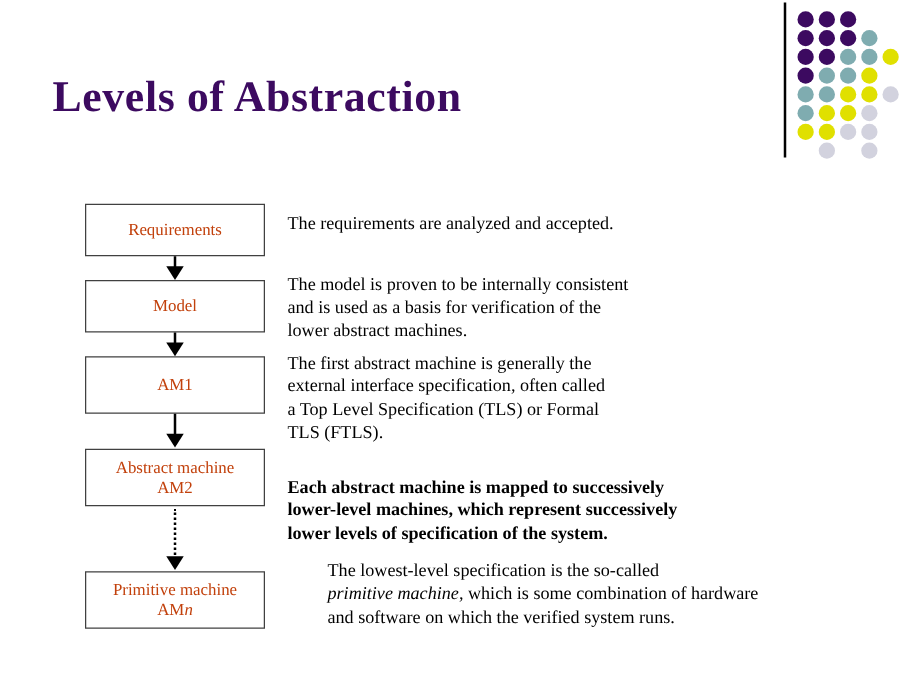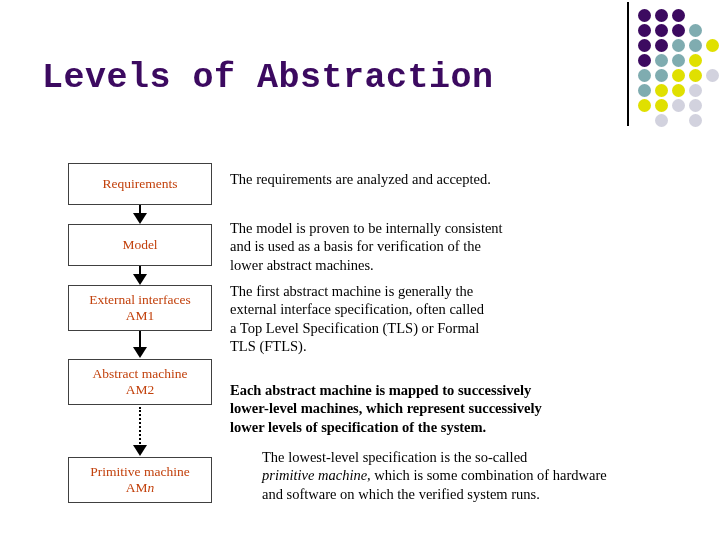--- a/index.html
+++ b/index.html
@@ -14,21 +14,21 @@
     background: #ffffff;
     overflow: hidden;
     font-family: "Liberation Serif", serif;
   }
 
   
   #title {
     position: absolute;
     left: 42px;
     top: 58px;
-    font-family: Liberation Mono, monospace;
+    font-family: Liberation Serif, serif;
     font-weight: bold;
     font-size: 35px;
     letter-spacing: 0.5px;
     color: #3C0A60;
     white-space: nowrap;
   }
 
   
   #deco-rule {
     position: absolute;
@@ -163,21 +163,20 @@
     <div class="arrowhead" style="top:50px;"></div>
 
     <div class="node-box" style="top:61px; height:42px;">
       <span>Model</span>
     </div>
 
     <div class="connector" style="top:103px; height:16px;"></div>
     <div class="arrowhead" style="top:111px;"></div>
 
     <div class="node-box" style="top:122px; height:46px;">
-      <span>External interfaces</span>
       <span class="node-line2">AM1</span>
     </div>
 
     <div class="connector" style="top:168px; height:25px;"></div>
     <div class="arrowhead" style="top:184px;"></div>
 
     <div class="node-box" style="top:196px; height:46px;justify-content:center;">
       <span>Abstract machine</span>
       <span class="node-line2">AM2</span>
     </div>

